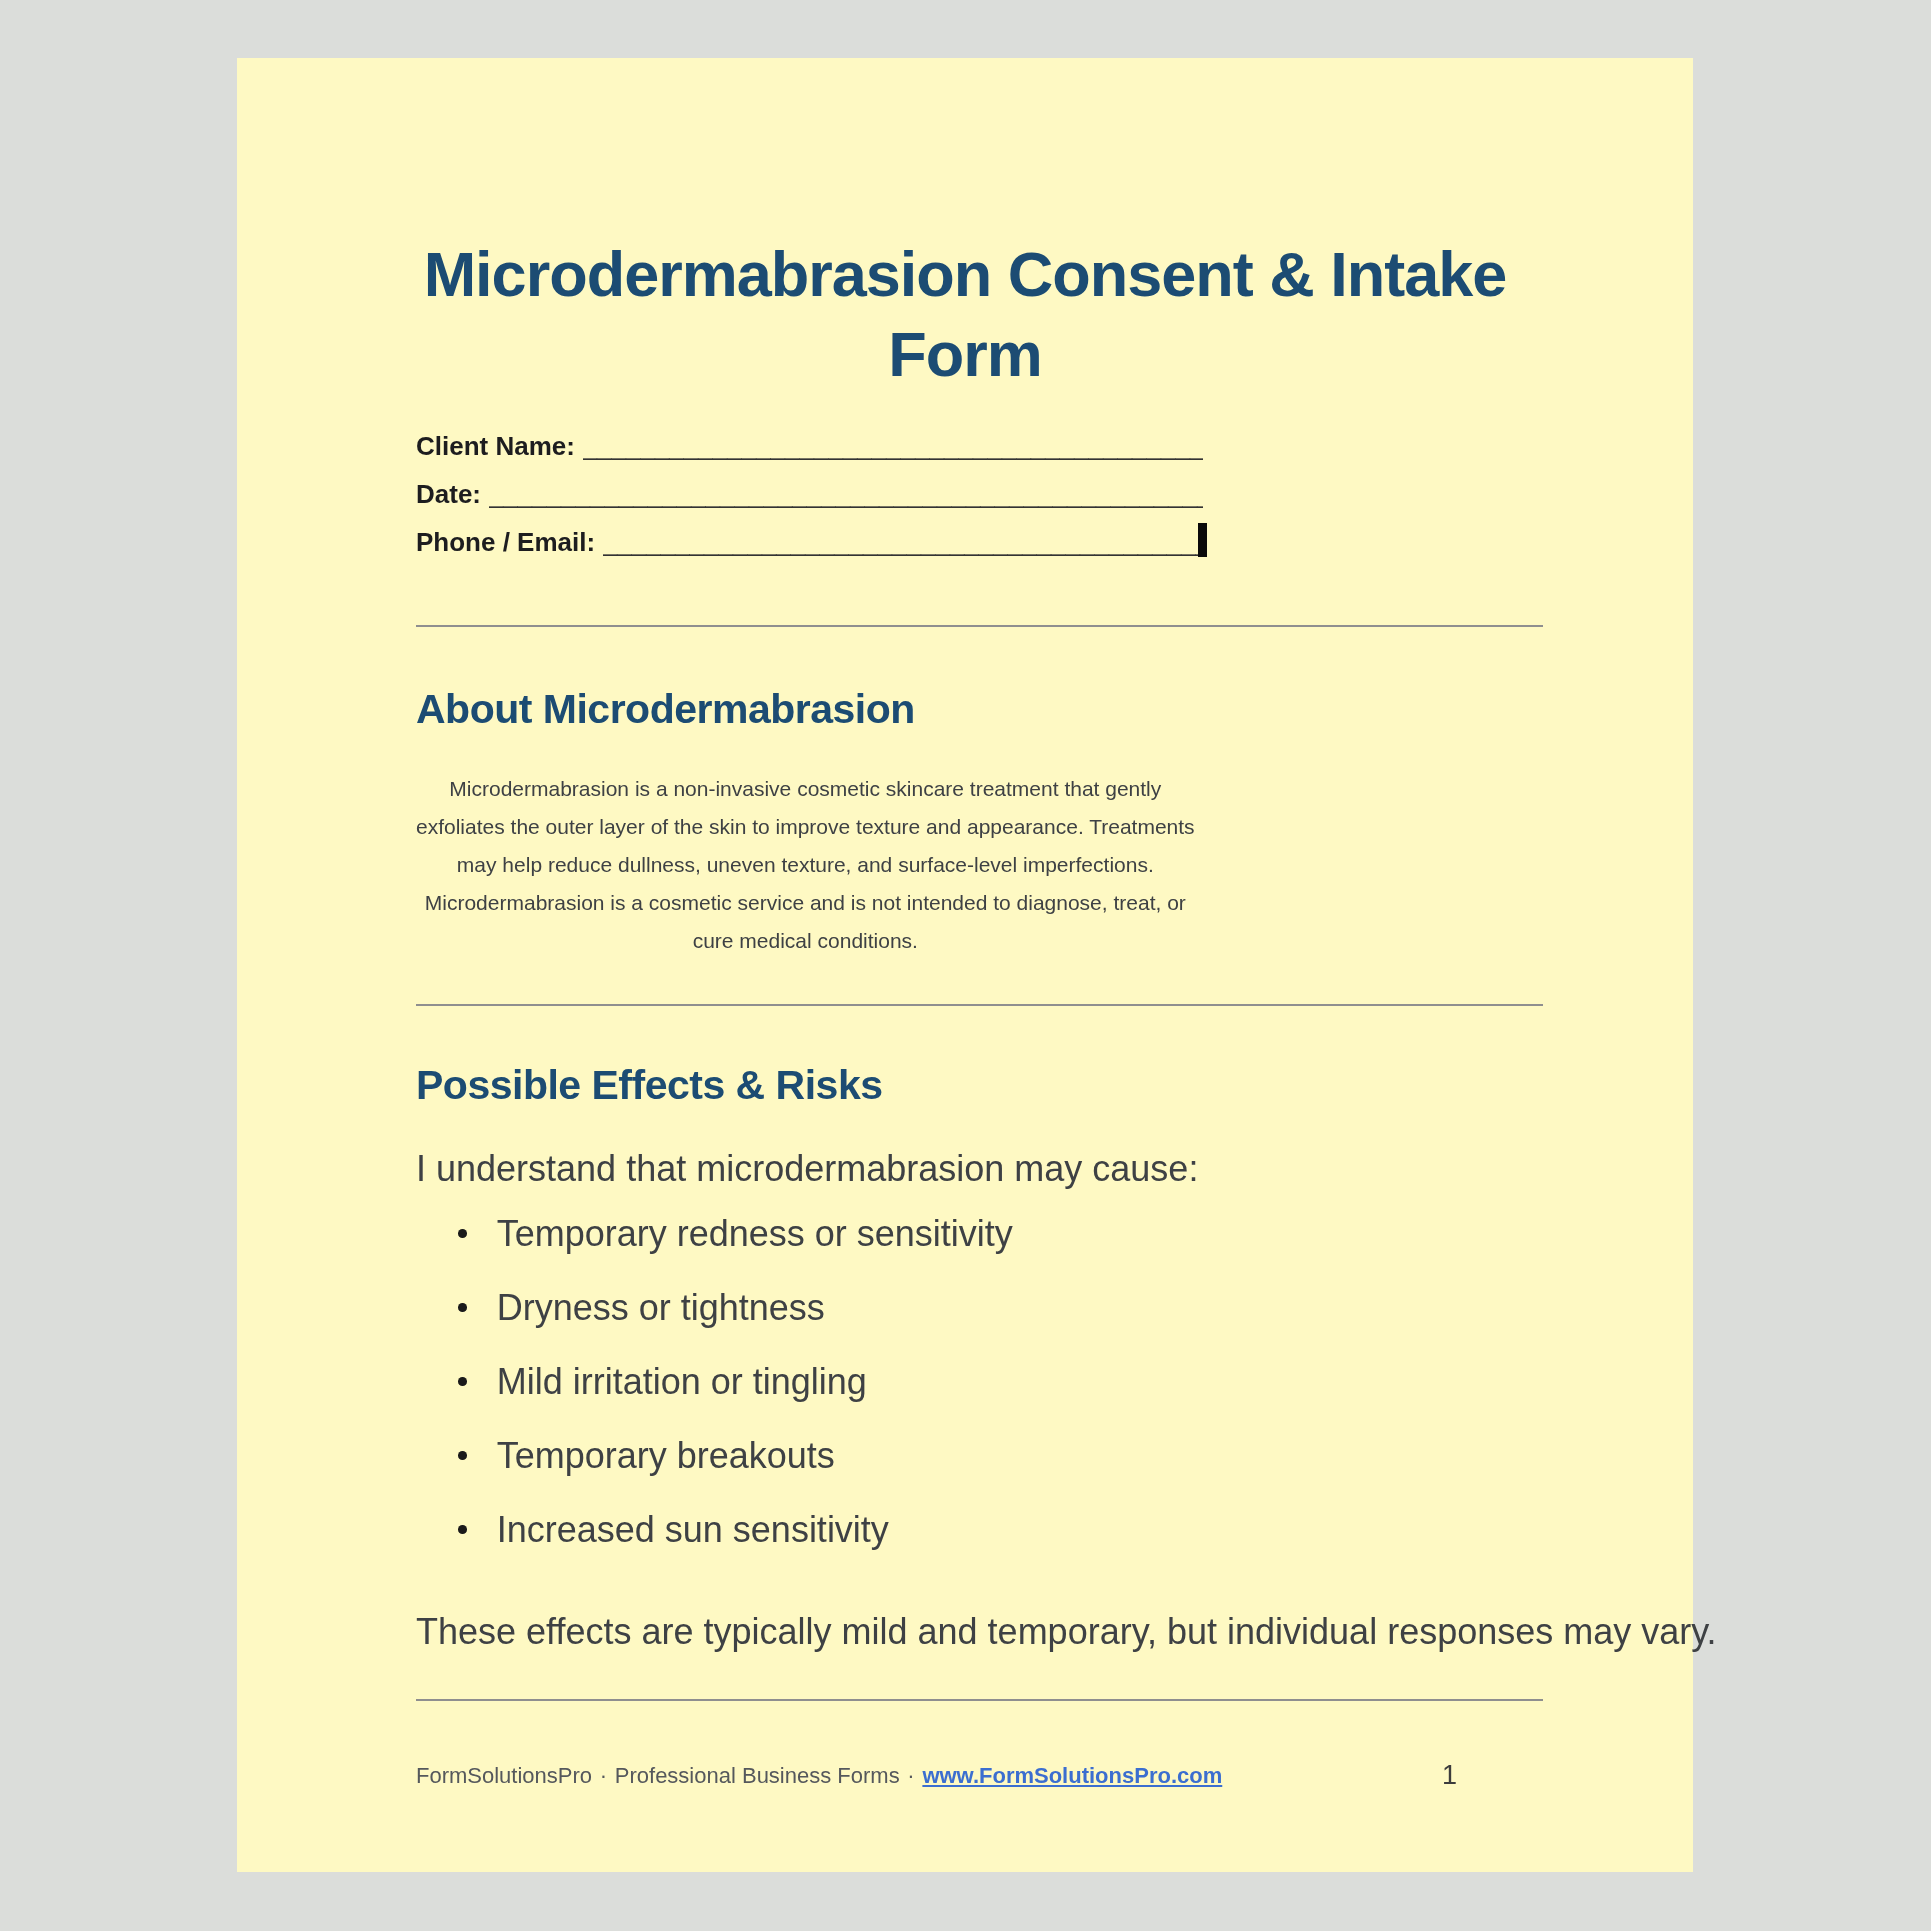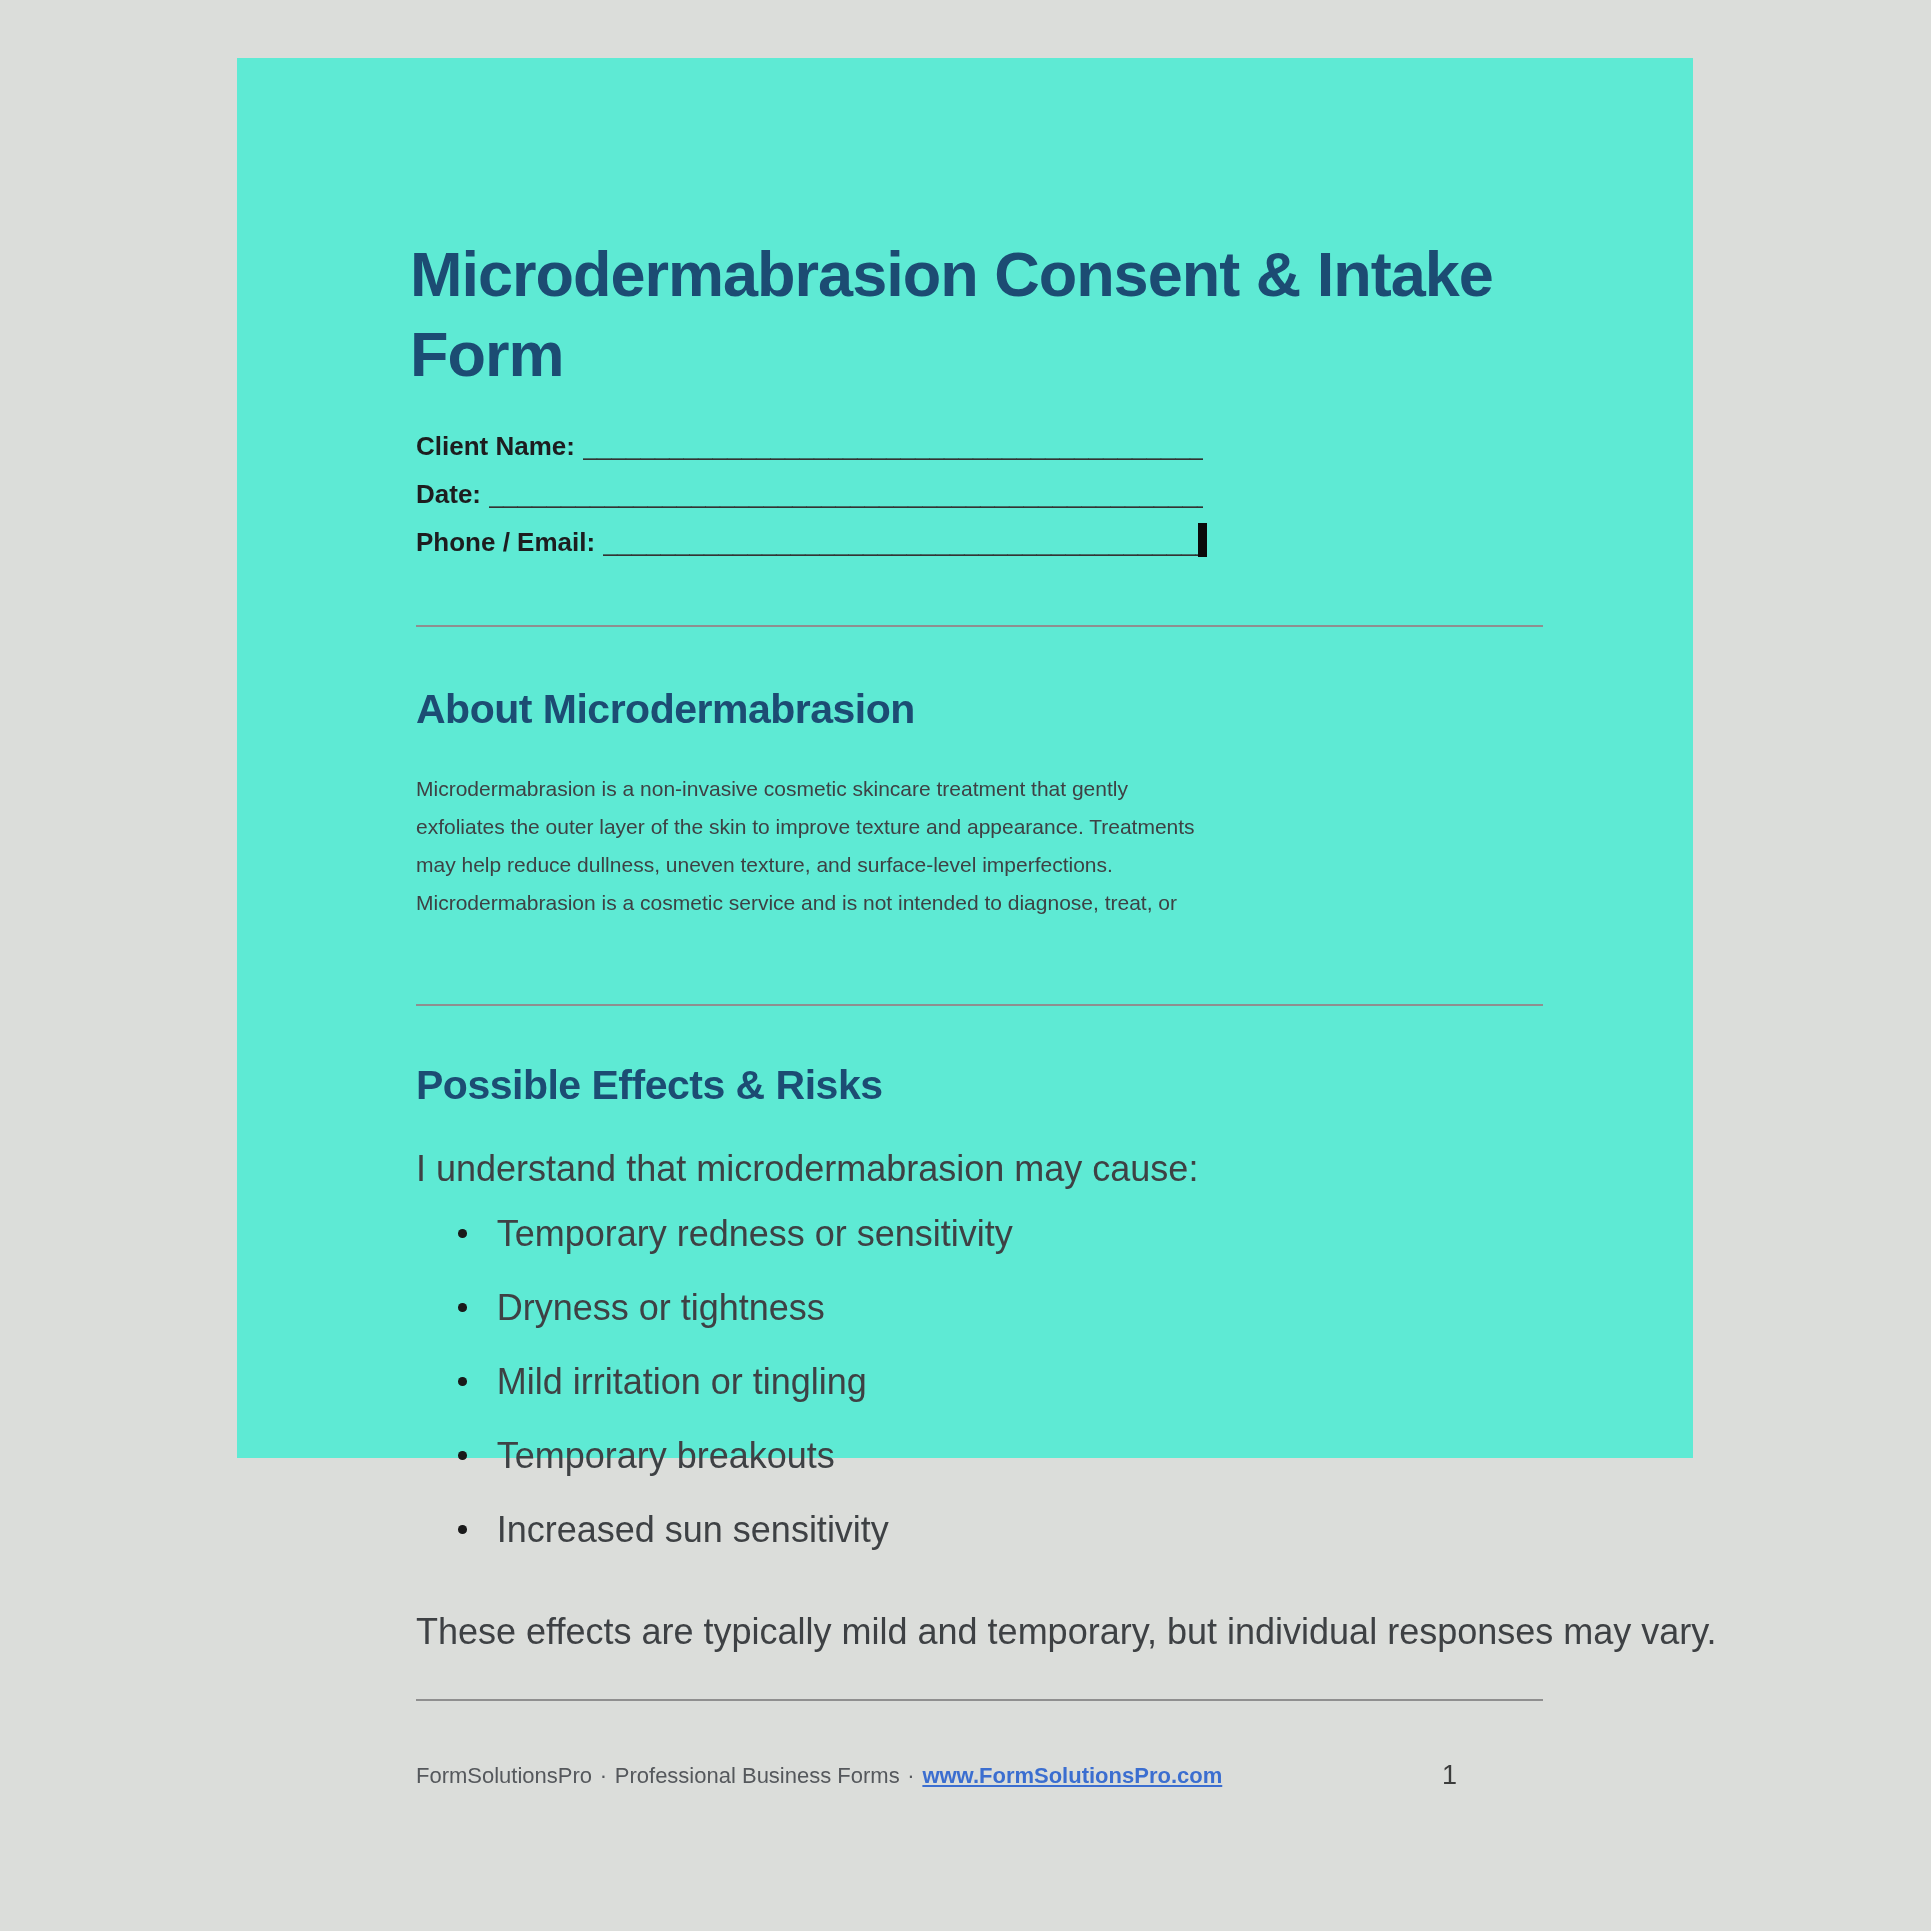--- a/index.html
+++ b/index.html
@@ -15,22 +15,23 @@
     position: relative;
     width: 1931px;
     height: 1931px;
     background: #dbddda;
   }
   .page {
     position: absolute;
     left: 237px;
     top: 58px;
     width: 1456px;
-    height: 1400px;
-    background: #5eead4;
+    height: 1814px;
+    background: #fef9c3;
+    text-align: center;
   }
   .title {
     position: absolute;
     left: 173px;
     top: 176px;
     width: 1110px;
     margin: 0;
     font-size: 63px;
     line-height: 80px;
     font-weight: 700;
@@ -182,20 +183,21 @@
 
     <div class="divider" style="top:567px"></div>
 
     <h2 class="section-heading" style="top:627px">About Microdermabrasion</h2>
 
     <div class="para" style="top:712px">
       <div>Microdermabrasion is a non-invasive cosmetic skincare treatment that gently</div>
       <div>exfoliates the outer layer of the skin to improve texture and appearance. Treatments</div>
       <div>may help reduce dullness, uneven texture, and surface-level imperfections.</div>
       <div>Microdermabrasion is a cosmetic service and is not intended to diagnose, treat, or</div>
+      <div>cure medical conditions.</div>
     </div>
 
     <div class="divider" style="top:946px"></div>
 
     <h2 class="section-heading" style="top:1003px">Possible Effects &amp; Risks</h2>
 
     <div class="intro" style="top:1093px">I understand that microdermabrasion may cause:</div>
 
     <ul class="bullets">
       <li class="bullet-item">

